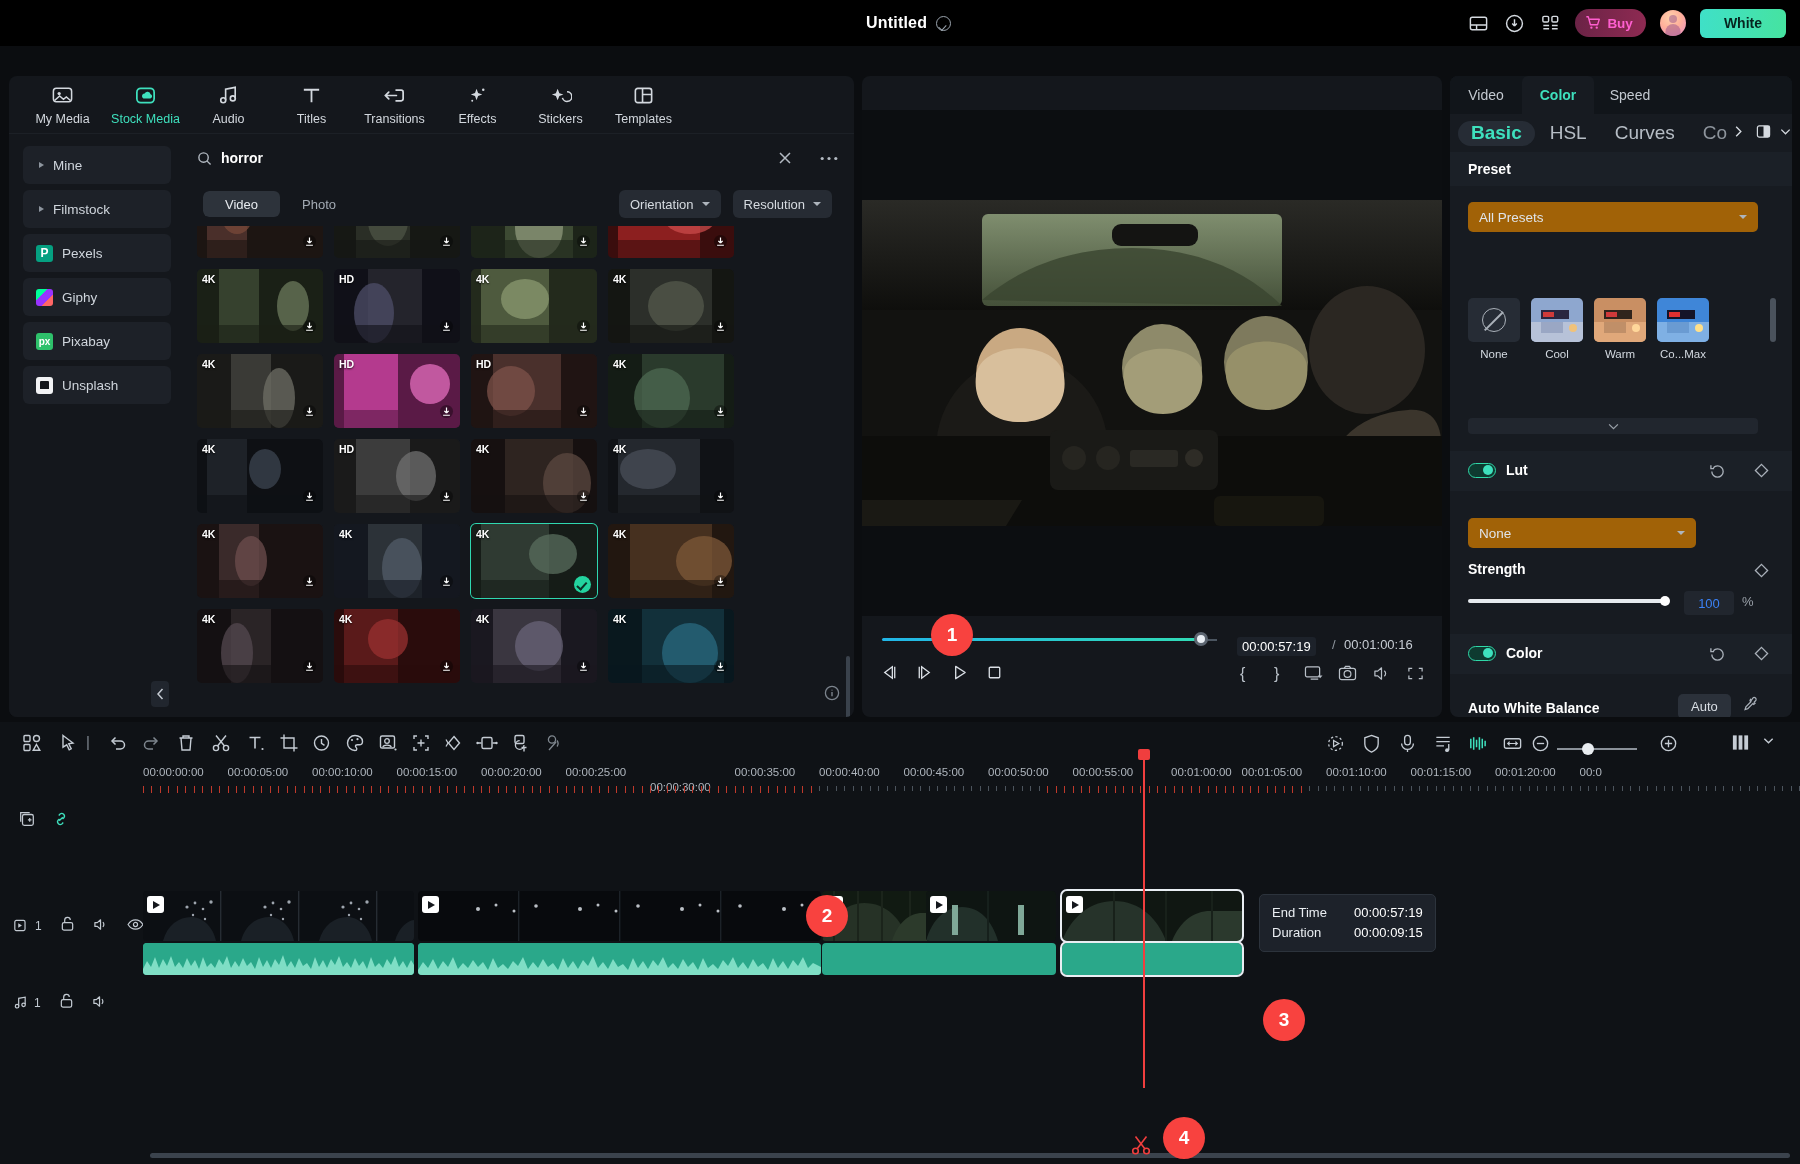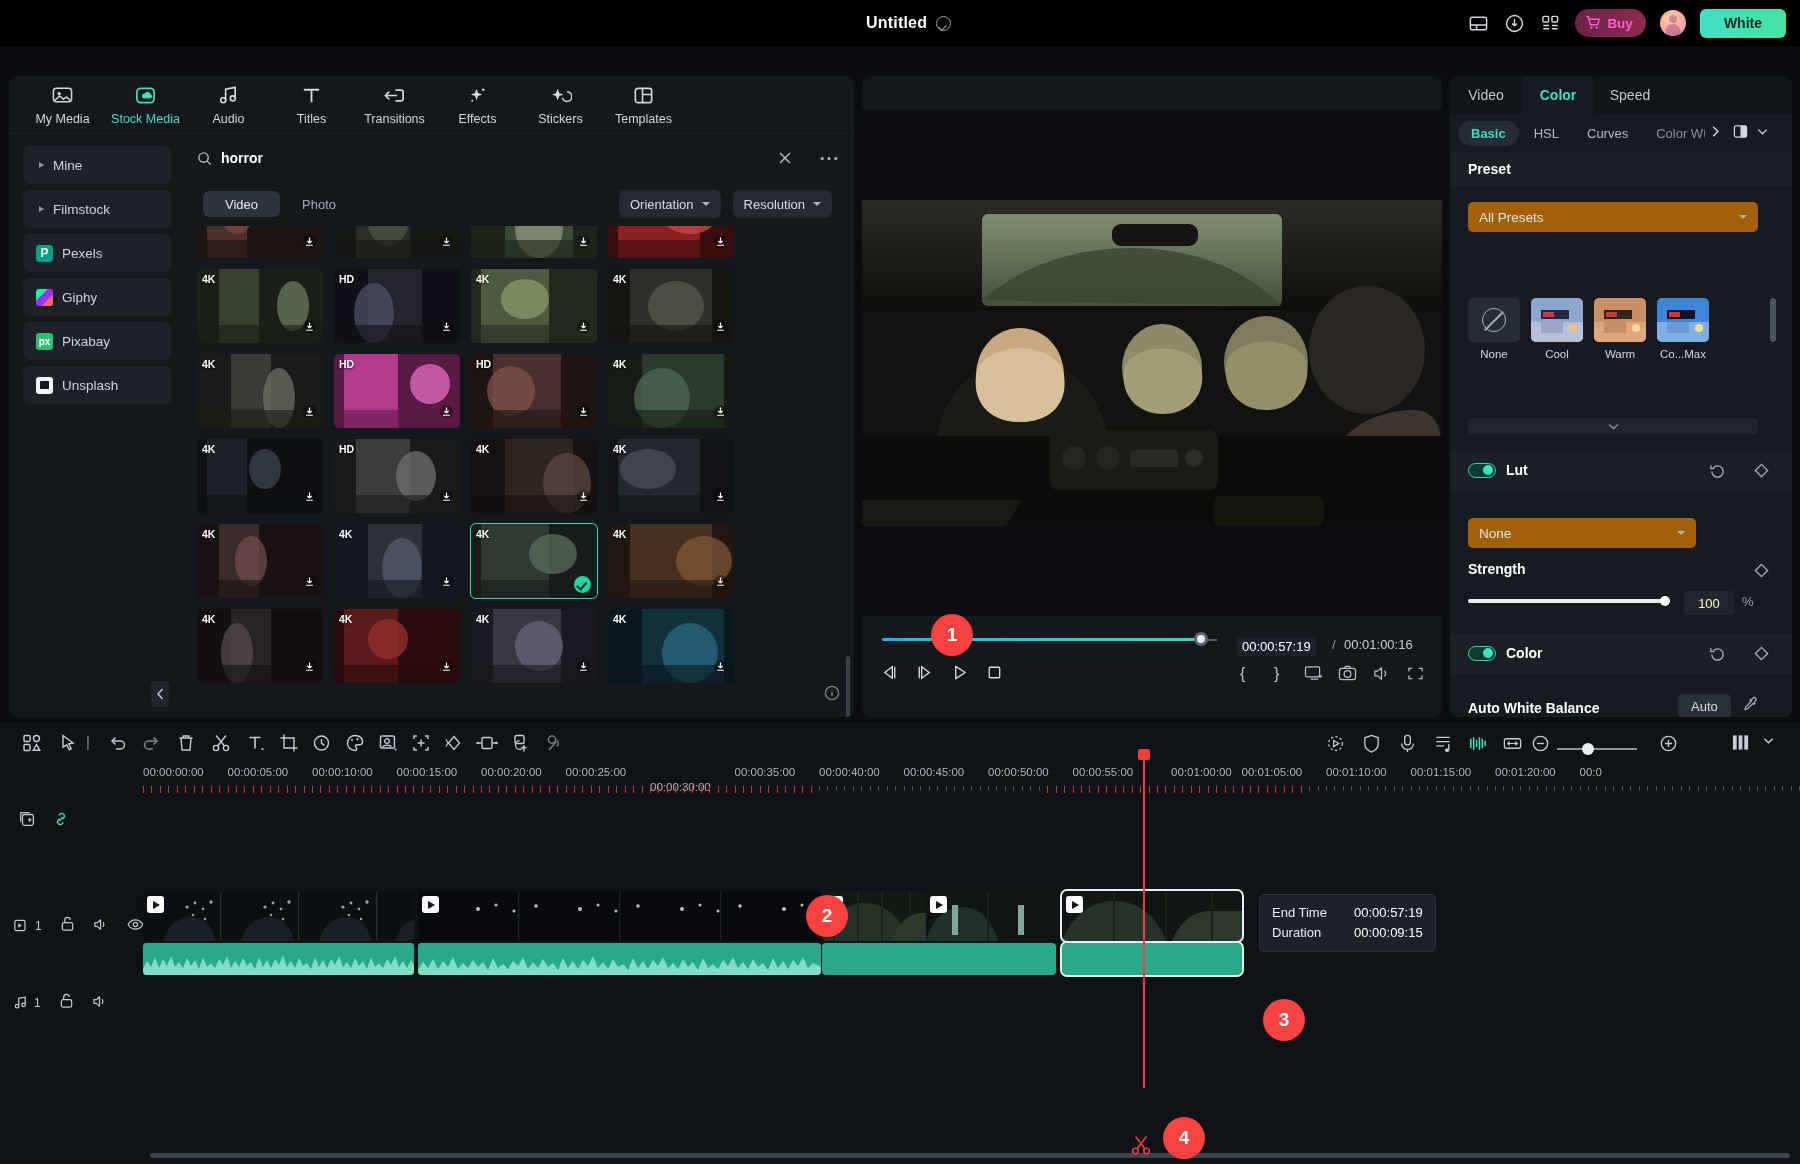--- a/index.html
+++ b/index.html
@@ -220,21 +220,21 @@
     width: 72px; height: 38px; display: flex; align-items: center; justify-content: center;
     color: #c3c9d0; font-size: 14px; cursor: pointer;
   }
   .rp-tab.active { color: #3ee0bd; background: #171b21; font-weight: bold; border-radius: 6px 6px 0 0;}
   .rp-sub {
     position: absolute; left: 0; top: 38px; width: 342px; height: 38px;
     display: flex; align-items: center; padding-left: 8px; gap: 2px;
   }
   .sub {
     padding: 0 13px; height: 25px; display: flex; align-items: center;
-    color: #b6bdc5; font-size: 13px; border-radius: 13px; cursor: pointer;
+    color: #b6bdc5; font-size: 19px; border-radius: 13px; cursor: pointer;
   }
   .sub.active { background: #262c35; color: #3ee0bd; font-weight: bold; }
   .sub.fade { color: #8d949c; max-width: 62px; overflow: hidden; white-space: nowrap; }
   .rp-sec-title {
     position: absolute; left: 18px; width: 200px; color: #fff;
     font-size: 14px; font-weight: bold;
   }
   .rp-band { position: absolute; left: 0; width: 342px; background: #1b2027; }
   .rp-select {
     position: absolute; height: 30px; border-radius: 5px; background: #a16207;
@@ -275,21 +275,21 @@
   .row-label { color: #fff; font-size: 14px; font-weight: bold; }
   .ic-btn { cursor: pointer; color: #aab1ba; }
   .strength-track {
     position: absolute; height: 4px; border-radius: 2px; background: #e6eaee;
   }
   .strength-knob {
     position: absolute; width: 10px; height: 10px; border-radius: 50%; background: #fff; cursor: pointer;
   }
   .num-box {
     position: absolute; height: 24px; min-width: 44px; border-radius: 4px; background: #21262e;
-    display: flex; align-items: center; justify-content: center; color: #fef9c3; font-size: 13px;
+    display: flex; align-items: center; justify-content: center; color: #3b82f6; font-size: 13px;
   }
   .pct { position: absolute; color: #9aa1a9; font-size: 13px; }
   .small-btn {
     position: absolute; height: 25px; padding: 0 13px; border-radius: 5px; background: #2b313a;
     display: flex; align-items: center; color: #d9dee4; font-size: 13px; cursor: pointer;
   }
 
   
   .tl {
     position: absolute; left: 0; top: 722px; width: 1800px; height: 442px; background: #0f1216;

